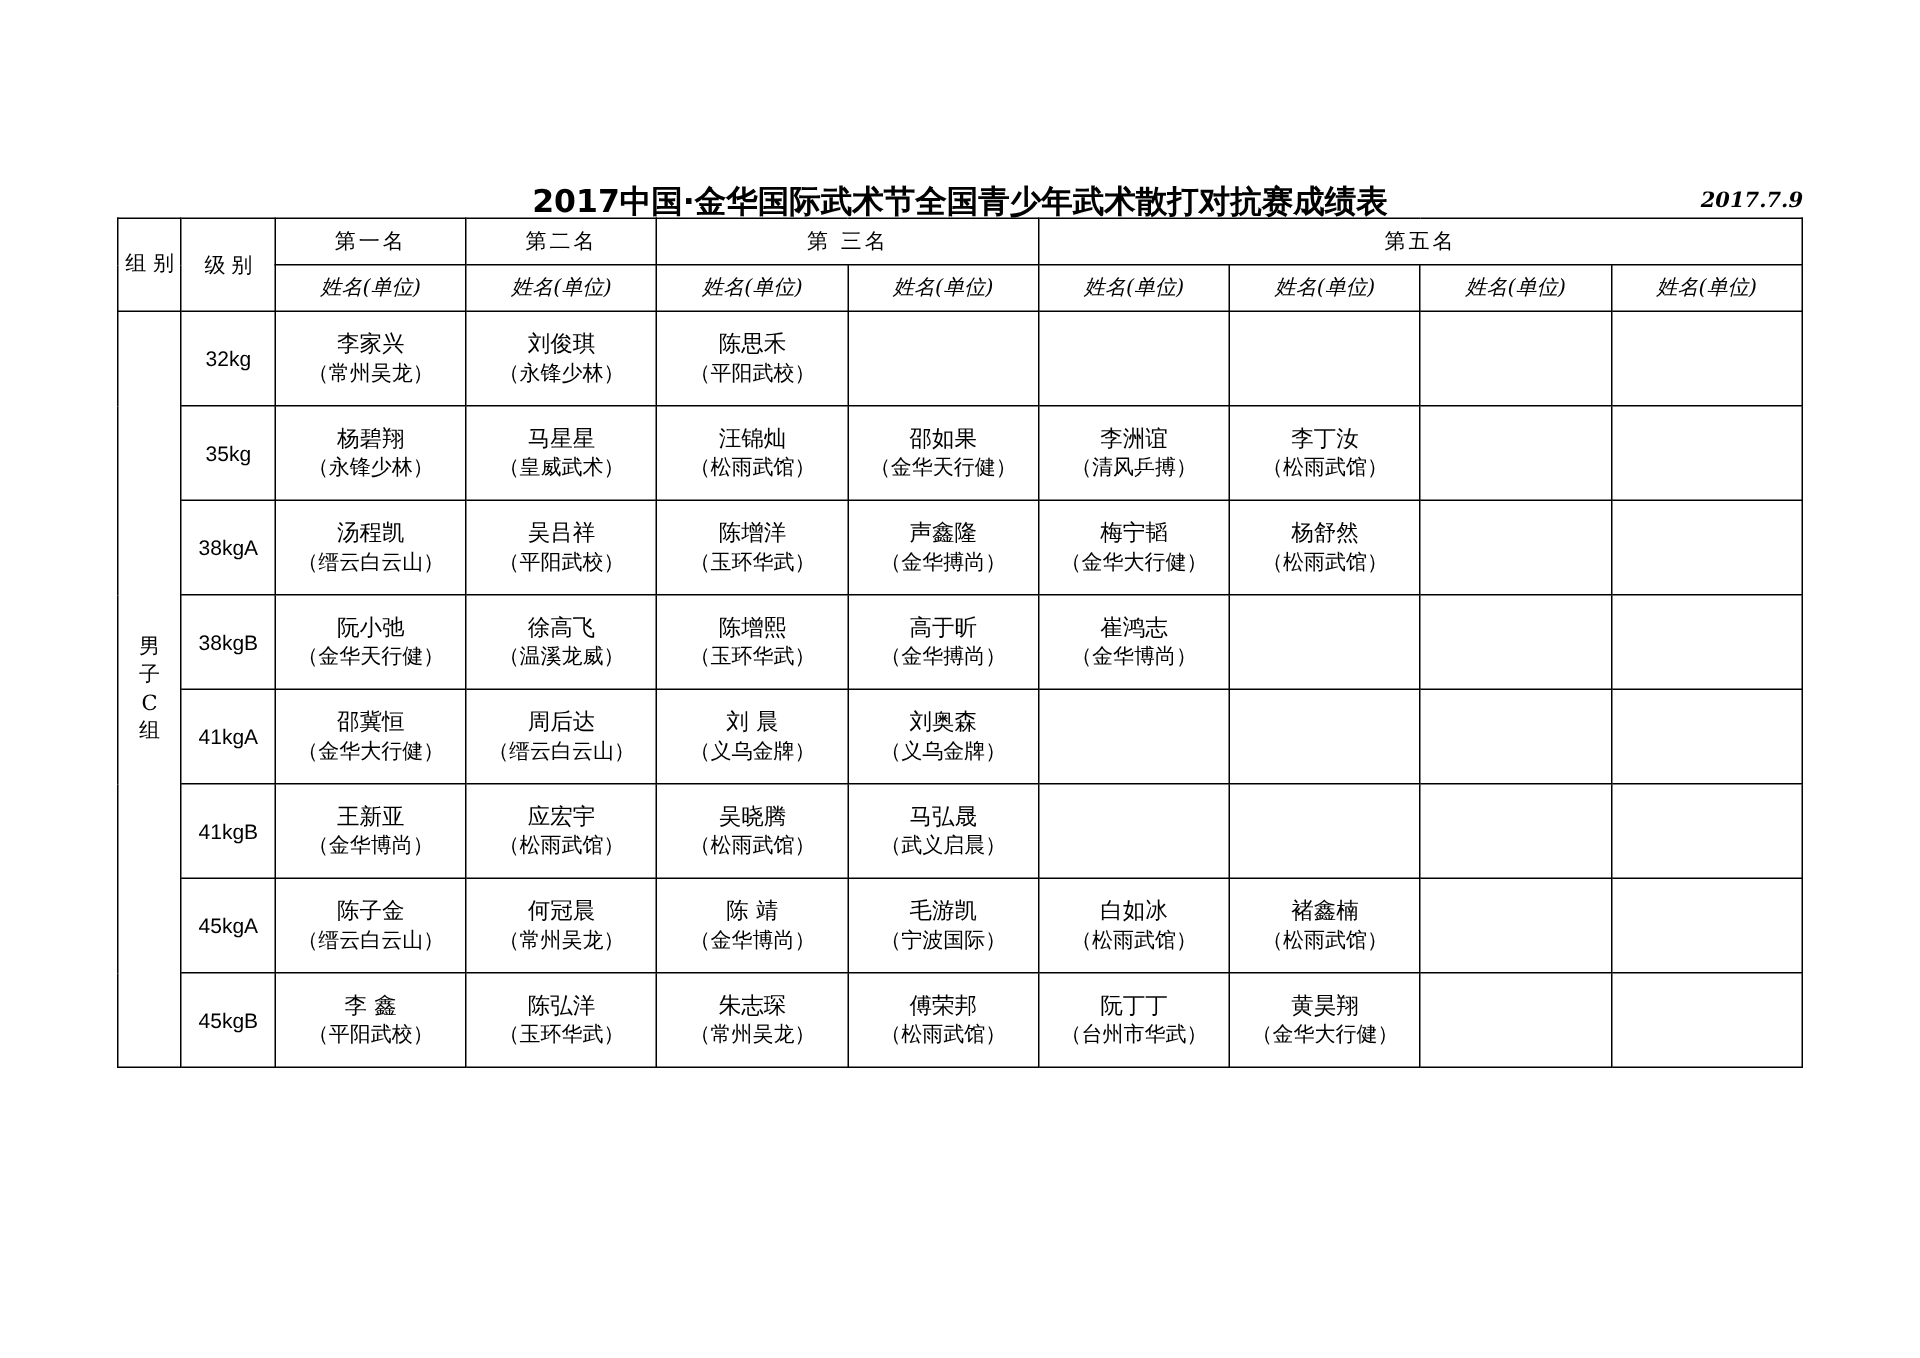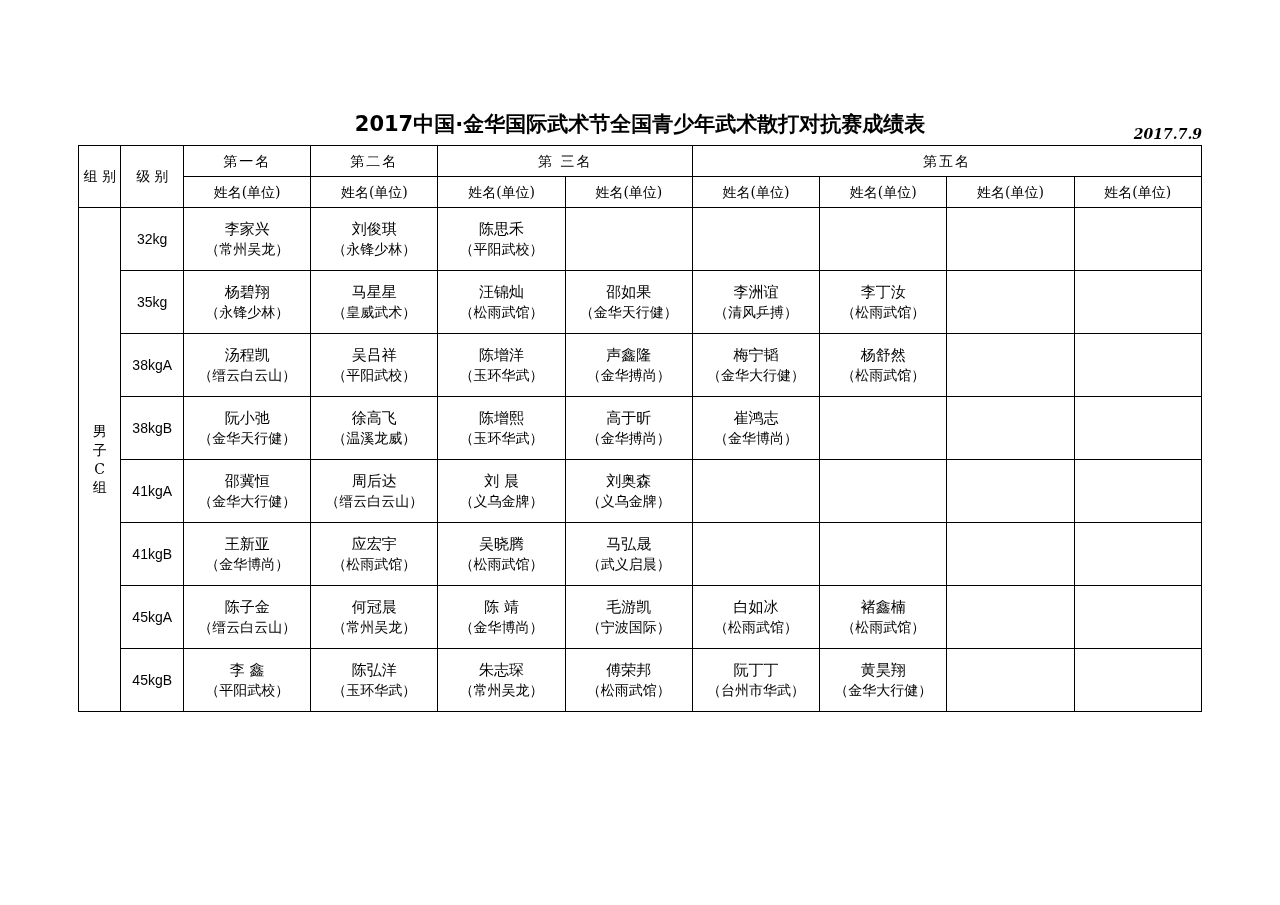--- a/index.html
+++ b/index.html
@@ -15,21 +15,21 @@
     position: relative;
     overflow: hidden;
   }
   .page {
     position: relative;
     width: 1280px;
     height: 905px;
   }
   .title {
     position: absolute;
-    top: 110px;
+    top: 120px;
     left: 0;
     width: 1280px;
     text-align: center;
     font-size: 21px;
     font-weight: bold;
     font-family: "DejaVu Sans", "Liberation Sans", sans-serif;
     letter-spacing: 0px;
     white-space: nowrap;
   }
   .date {
@@ -59,20 +59,21 @@
     line-height: 1.35;
   }
   .hdr-rank {
     height: 30px;
     font-size: 15px;
     letter-spacing: 2px;
   }
   .hdr-sub {
     height: 30px;
     font-size: 14px;
+    font-style: italic;
   }
   .col-group {
     width: 42px;
     font-size: 15px;
     line-height: 1.3;
   }
   .col-weight {
     width: 62px;
     font-size: 14px;
     font-family: Liberation Sans, sans-serif;

